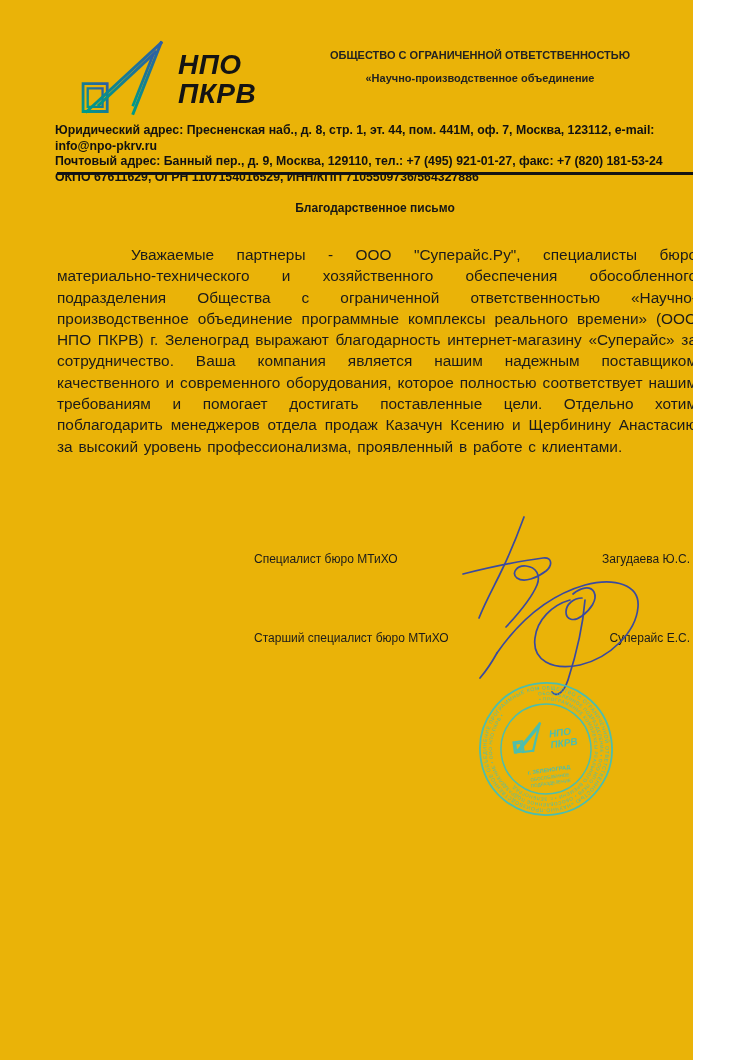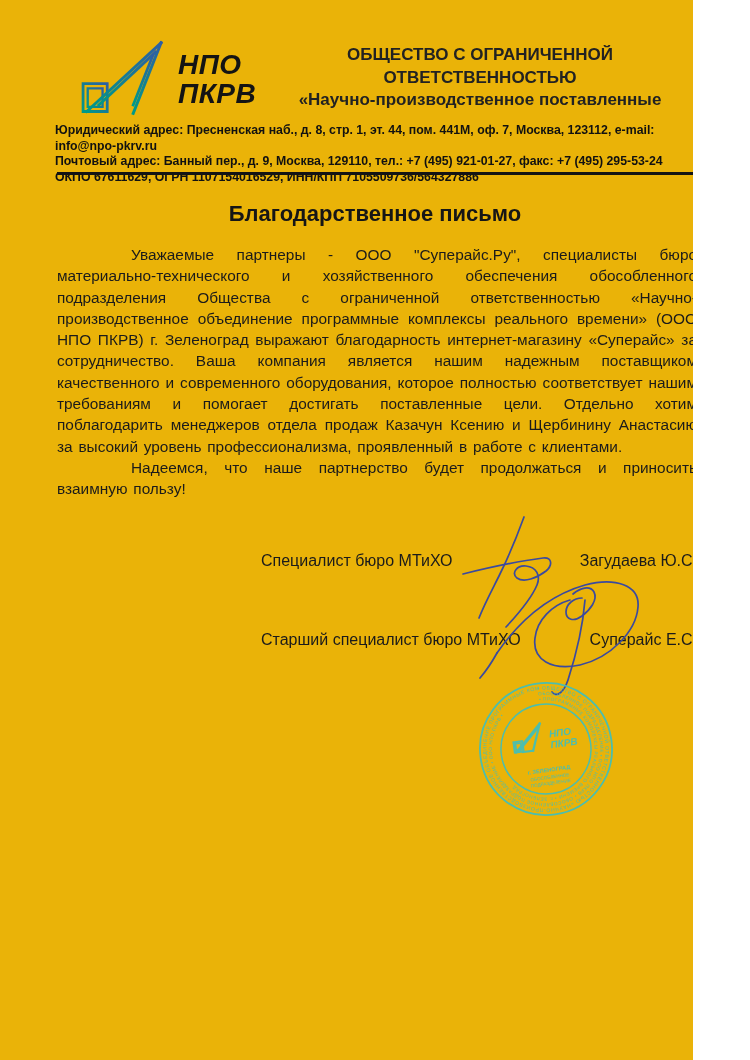--- a/index.html
+++ b/index.html
@@ -5,35 +5,35 @@
   html,body{margin:0;padding:0;background:#ffffff;}
   .page{position:relative;width:693px;height:1060px;background:#eab308;overflow:hidden;
         font-family:"Liberation Sans",sans-serif;color:#1c1c1c;}
 
   
   .logo-wrap{position:absolute;left:76px;top:40px;display:flex;align-items:center;}
   .logo-svg{width:94px;height:78px;display:block;}
   .logo-text{margin-left:8px;font-weight:800;font-style:italic;font-size:28px;
              line-height:29px;color:#141414;letter-spacing:.5px;}
   .company{position:absolute;left:262px;top:44px;width:436px;text-align:center;
-           font-weight:600;font-size:17px;line-height:22.5px;color:#222;}
+           font-weight:600;font-size:11px;line-height:22.5px;color:#222;}
   .contacts{position:absolute;left:55px;top:123px;width:645px;text-align:left;
             font-weight:700;font-size:12.3px;line-height:15.5px;color:#111;}
   .rule{position:absolute;left:57px;top:172px;width:640px;height:3px;background:#141414;}
 
   
   .title{position:absolute;left:0;top:201px;width:750px;text-align:center;
-         font-weight:700;font-size:22px;color:#161616;}
+         font-weight:700;font-size:12px;color:#161616;}
   .body-text{position:absolute;left:57px;top:244px;width:640px;}
   .body-text p{margin:0;text-align:justify;text-align-last:left;text-indent:74px;
                font-size:15.4px;line-height:21.3px;color:#1b1b1b;word-spacing:1.5px;}
 
   
-  .sig-row{position:absolute;left:57px;width:640px;display:flex;
-           justify-content:space-between;font-size:16px;color:#1b1b1b;align-items:center;}
+  .sig-row{position:absolute;left:50px;width:640px;display:flex;
+           justify-content:space-between;font-size:12px;color:#1b1b1b;align-items:center;}
   .sig-row .role{padding-left:204px;}
   .sig-row1{top:552px;}
   .sig-row2{top:619px;margin-top:12px;}
 
   .ink-svg{position:absolute;left:450px;top:505px;width:210px;height:200px;}
   .stamp-svg{position:absolute;left:473px;top:676px;width:146px;height:146px;opacity:.92;}
 </style>
 </head>
 <body>
 
@@ -58,36 +58,35 @@
       </g>
     </svg>
     <div class="logo-text">
       <div>НПО</div>
       <div>ПКРВ</div>
     </div>
   </div>
 
   <div class="company">
     <div>ОБЩЕСТВО С ОГРАНИЧЕННОЙ ОТВЕТСТВЕННОСТЬЮ</div>
-    <div>«Научно-производственное поставленные</div>
+    <div>«Научно-производственное объединение</div>
   </div>
 
   <div class="contacts">
     <div>Юридический адрес: Пресненская наб., д. 8, стр. 1, эт. 44, пом. 441М, оф. 7, Москва, 123112, e-mail: info@npo-pkrv.ru</div>
-    <div>Почтовый адрес: Банный пер., д. 9, Москва, 129110, тел.: +7 (495) 921-01-27, факс: +7 (495) 295-53-24</div>
+    <div>Почтовый адрес: Банный пер., д. 9, Москва, 129110, тел.: +7 (495) 921-01-27, факс: +7 (820) 181-53-24</div>
     <div>ОКПО 67611629, ОГРН 1107154016529, ИНН/КПП 7105509736/564327886</div>
   </div>
 
   <div class="rule"></div>
 
   <div class="title">Благодарственное письмо</div>
 
   <div class="body-text">
     <p>Уважаемые партнеры - ООО "Суперайс.Ру", специалисты бюро материально-технического и хозяйственного обеспечения обособленного подразделения Общества с ограниченной ответственностью «Научно-производственное объединение программные комплексы реального времени» (ООО НПО ПКРВ) г. Зеленоград выражают благодарность интернет-магазину «Суперайс» за сотрудничество. Ваша компания является нашим надежным поставщиком качественного и современного оборудования, которое полностью соответствует нашим требованиям и помогает достигать поставленные цели. Отдельно хотим поблагодарить менеджеров отдела продаж Казачун Ксению и Щербинину Анастасию за высокий уровень профессионализма, проявленный в работе с клиентами.</p>
-    <p>Надеемся, что наше партнерство будет продолжаться и приносить взаимную пользу!</p>
   </div>
 
   <div class="sig-row sig-row1">
     <span class="role">Специалист бюро МТиХО</span>
     <span class="name">Загудаева Ю.С.</span>
   </div>
   <div class="sig-row sig-row2">
     <span class="role">Старший специалист бюро МТиХО</span>
     <span class="name">Суперайс Е.С.</span>
   </div>

